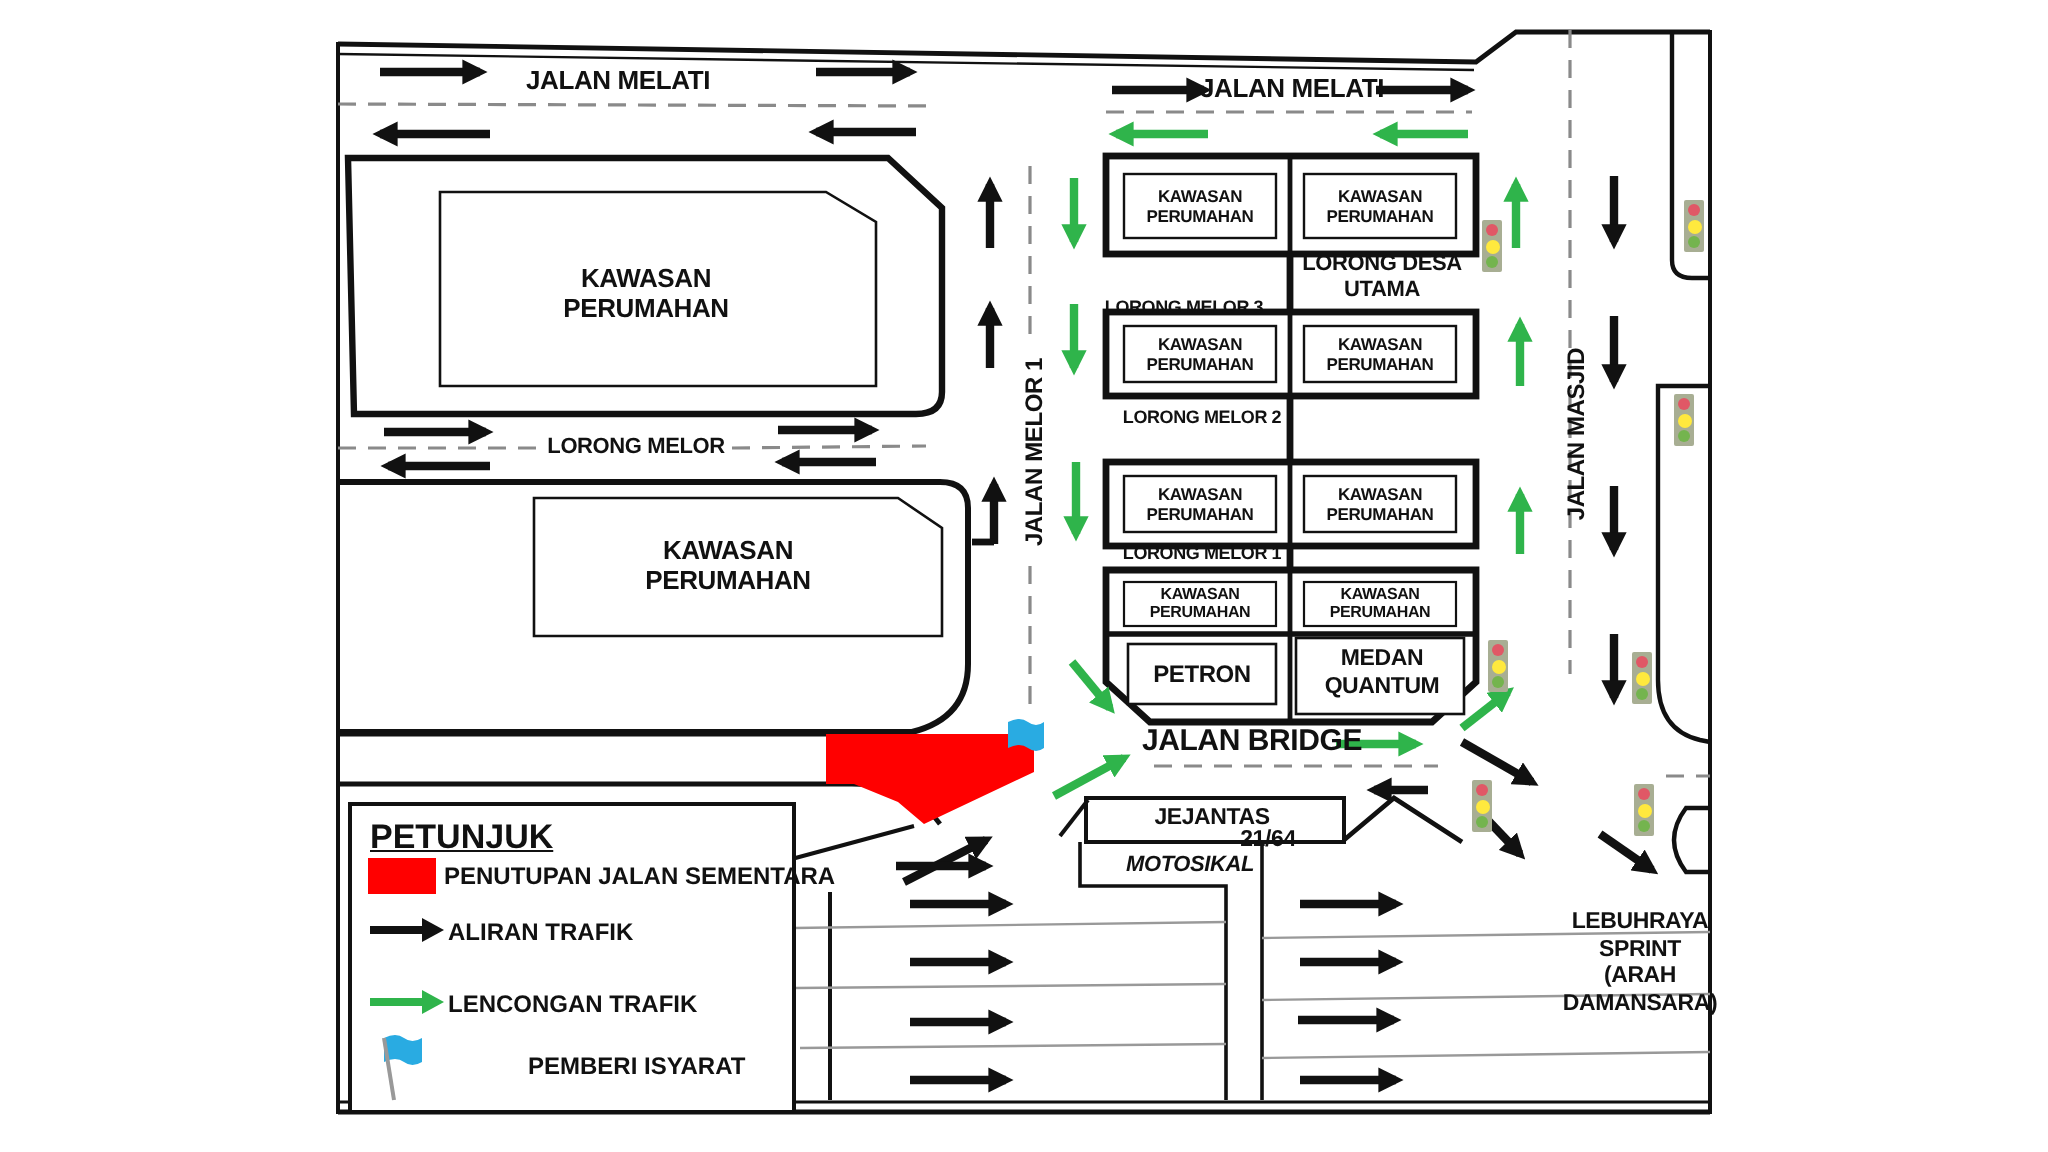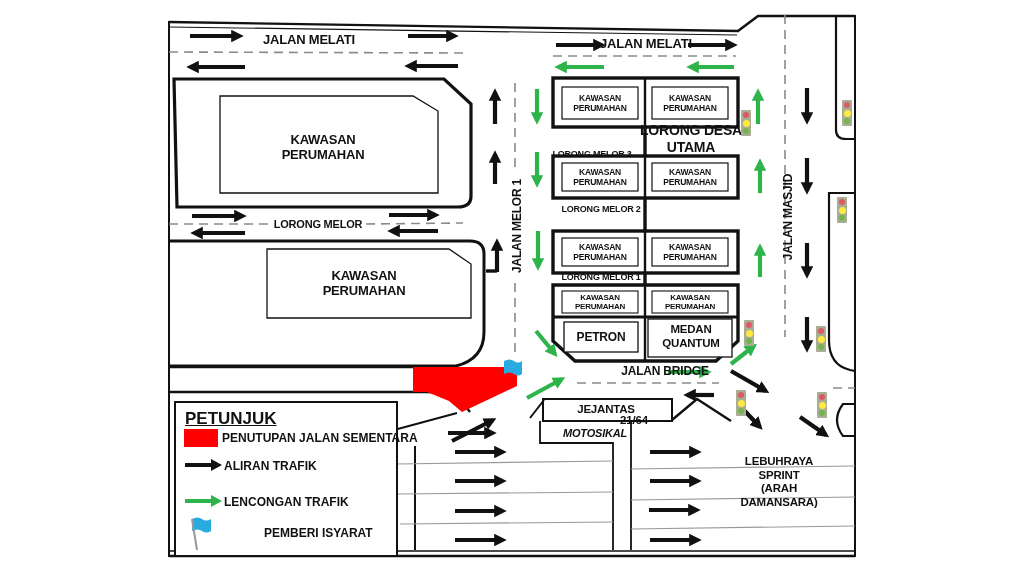--- a/index.html
+++ b/index.html
@@ -240,34 +240,34 @@
 <div class="lbl" style="left:600px;top:252px;font-size:8.5px;">KAWASAN
 PERUMAHAN</div>
 <div class="lbl" style="left:690px;top:252px;font-size:8.5px;">KAWASAN
 PERUMAHAN</div>
 <div class="lbl" style="left:600px;top:302px;font-size:8px;">KAWASAN
 PERUMAHAN</div>
 <div class="lbl" style="left:690px;top:302px;font-size:8px;">KAWASAN
 PERUMAHAN</div>
 
 <div class="lbl" style="left:592px;top:154px;font-size:9px;">LORONG MELOR 3</div>
-<div class="lbl" style="left:691px;top:139px;font-size:14px;">LORONG DESA
+<div class="lbl" style="left:691px;top:139px;font-size:11px;">LORONG DESA
 UTAMA</div>
 <div class="lbl" style="left:601px;top:209px;font-size:9px;">LORONG MELOR 2</div>
 <div class="lbl" style="left:601px;top:277px;font-size:9px;">LORONG MELOR 1</div>
 
 <div class="lbl" style="left:601px;top:337px;font-size:12px;">PETRON</div>
 <div class="lbl" style="left:691px;top:337px;font-size:11.5px;">MEDAN
 QUANTUM</div>
 
-<div class="lbl" style="left:626px;top:371px;font-size:12px;margin-left:39px;">JALAN BRIDGE</div>
+<div class="lbl" style="left:626px;top:371px;font-size:15px;">JALAN BRIDGE</div>
 <div class="lbl" style="left:634px;top:391px;font-size:11.5px;margin-top:30px;">21/64</div>
 <div class="lbl" style="left:606px;top:410px;font-size:11.5px;">JEJANTAS</div>
 <div class="lbl" style="left:595px;top:433px;font-size:11px;font-style:italic;">MOTOSIKAL</div>
-<div class="lbl" style="left:779px;top:482px;font-size:11.5px;">LEBUHRAYA SPRINT
+<div class="lbl" style="left:820px;top:482px;font-size:11.5px;">LEBUHRAYA SPRINT
 (ARAH DAMANSARA)</div>
 
 <div class="legend">
   <div class="title">PETUNJUK</div>
 
   <div class="swatch" style="background:#FF0000;"></div>
   <div class="item" style="left:46px;top:28px;">PENUTUPAN JALAN SEMENTARA</div>
 
   <svg style="position:absolute;left:8px;top:56px;" width="38" height="12" viewBox="0 0 38 12">
     <line x1="1" y1="6" x2="29" y2="6" stroke="#111" stroke-width="4"></line>

